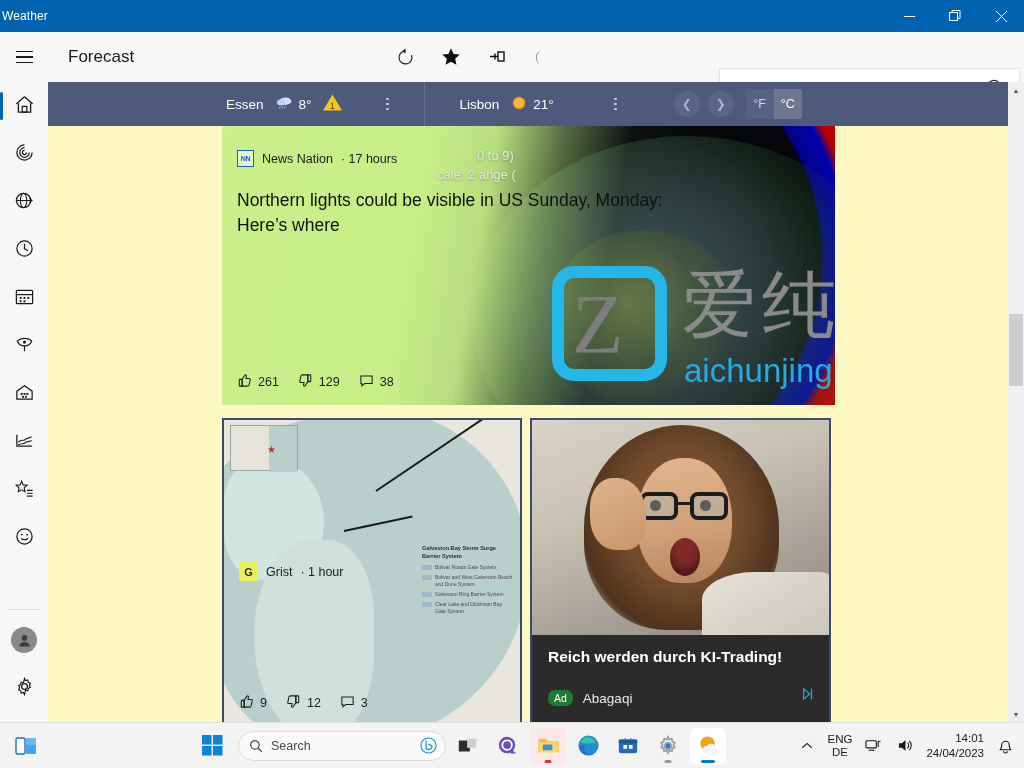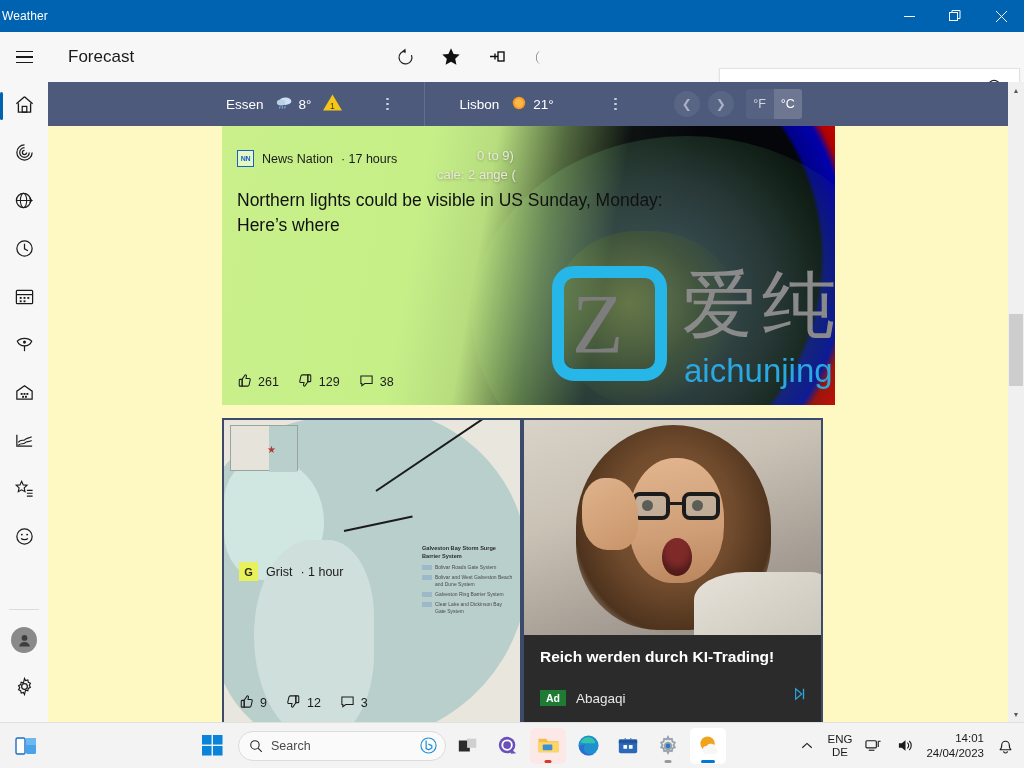--- a/index.html
+++ b/index.html
@@ -221,21 +221,21 @@
   }
   .legend b{ font-size:5.6px; color:#2a2a2a; display:block; line-height:7.5px; margin-bottom:4px;}
   .legend-row{ display:flex; gap:3px; margin-bottom:3px; }
   .legend-sw{ width:10px;height:5px;background:#9db9c9; flex:none; margin-top:1px;}
   .card-grist .src-row{ top:142px; }
   .card-grist .headline{ top:172px; width:272px; font-size:17px; line-height:25px; }
   .card-grist .reactions{ bottom:12px; }
 
   
   .card-ad{
-    position:absolute; left:300px; top:292px; width:301px; height:308px;
+    position:absolute; left:308px; top:292px; width:301px; height:308px;
     background:#2b2b2b; border:2px solid #3c4a6b;
   }
   .ad-photo{
     position:absolute; left:0; top:0; width:297px; height:215px;
     background:
       radial-gradient(ellipse 120px 150px at 52% 52%, #b99a7e 0%, #8a7060 40%, rgba(0,0,0,0) 70%),
       linear-gradient(160deg,#d8d2c8 0%, #c9c2b5 35%, #a8a096 70%, #8d867c 100%);
     overflow:hidden;
   }
   .hair{
@@ -272,22 +272,22 @@
   .shoulder{
     position:absolute; left:170px; top:152px; width:130px;height:70px;
     background:linear-gradient(150deg,#e6e2d9,#cac5ba);
     border-radius:40% 10% 0 0;
   }
   .ad-title{
     position:absolute; left:16px; top:228px; font-size:15.5px; font-weight:bold; color:#fff;
   }
   .ad-foot{ position:absolute; left:16px; bottom:18px; display:flex; align-items:center; gap:10px; }
   .ad-chip{
-    background:#1f7a33; color:#fff; font-size:10.5px; font-weight:bold;
-    padding:2px 6px; border-radius:0;
+    background:#1f7a33; color:#fff; font-size:10.5px; font-weight:normal;
+    padding:2px 6px; border-radius:7px;
   }
   .ad-brand{ font-size:13.5px; color:#e8e8e8; }
   .adchoice{ position:absolute; right:14px; bottom:20px; color:#29a8e0; font-size:13px; }
 
   
   .scrollbar{
     position:absolute; right:0; top:82px; width:16px; height:640px; background:#f0f0f0;
   }
   .sb-arrow{
     width:16px;height:16px; display:flex;align-items:center;justify-content:center;

